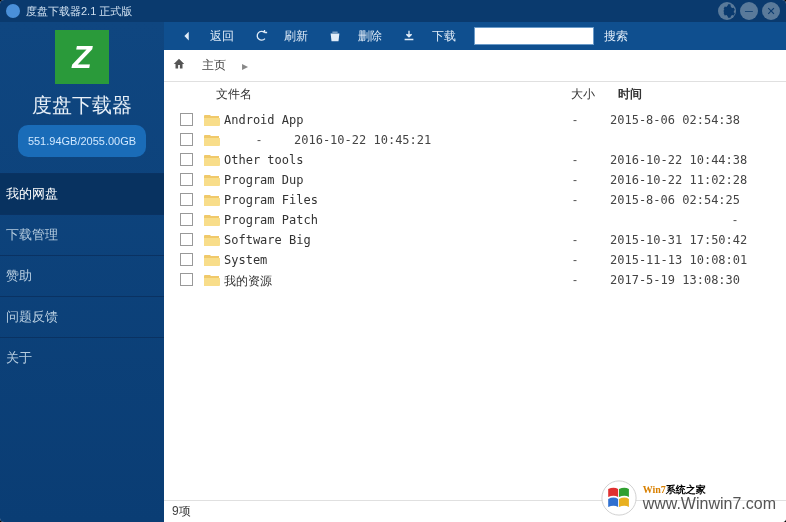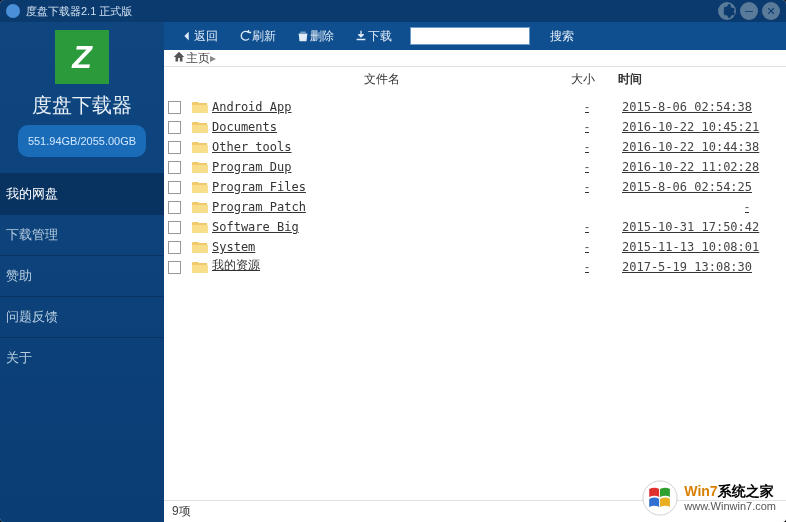--- a/index.html
+++ b/index.html
@@ -13,51 +13,51 @@
 .sidebar { width: 164px; background: linear-gradient(#0f4680 0%, #0a3d74 100%); color: #d8e6f3; display: flex; flex-direction: column; }
 .logo-area { display: flex; flex-direction: column; align-items: center; padding: 8px 0 10px; }
 .logo { width: 54px; height: 54px; background: #2a9a3a; display: flex; align-items: center; justify-content: center; color: #fff; font-size: 32px; font-weight: bold; font-style: italic; }
 .app-name { margin-top: 8px; font-size: 20px; color: #e8f0f8; }
 .storage-badge { margin-top: 6px; background: #1a6cb8; border-radius: 10px; padding: 10px 10px; font-size: 11px; color: #d0e8ff; }
 .nav { margin-top: 6px; }
 .nav-item { padding: 11px 6px; color: #b8cee0; cursor: pointer; border-top: 1px solid #0a3262; font-size: 13px; }
 .nav-item.active { background: #083260; color: #fff; }
 .main { flex: 1; display: flex; flex-direction: column; background: #fff; min-width: 0; }
 .toolbar { height: 28px; background: #0f4f8f; display: flex; align-items: center; padding: 0 8px; gap: 4px; }
-.tbtn { display: flex; align-items: center; color: #e0ecf8; font-size: 12px; padding: 3px 8px; cursor: pointer; gap: 0; }
+.tbtn { display: flex; align-items: center; color: #e0ecf8; font-size: 12px; padding: 3px 8px; cursor: pointer; gap: 16px; }
 .tbtn svg { width: 14px; height: 14px; }
 .search-box { flex: 0 0 120px; margin-left: 6px; }
 .search-box input { width: 100%; height: 18px; border: 1px solid #6a9ac8; background: #fff; padding: 0 4px; font-size: 11px; }
-.search-btn { color: #e0ecf8; margin-left: 16px; cursor: pointer; font-size: 12px; }
-.breadcrumb { height: 17px; display: flex; align-items: center; padding: 8px 8px; border-bottom: 1px solid #e0e0e0; gap: 0; color: #444; }
+.search-btn { color: #e0ecf8; margin-left: 6px; cursor: pointer; font-size: 12px; }
+.breadcrumb { height: 32px; display: flex; align-items: center; padding: 8px 8px; border-bottom: 1px solid #e0e0e0; gap: 16px; color: #444; }
 .home-icon svg { width: 14px; height: 14px; }
 .bc-sep { color: #888; }
 .filelist { flex: 1; overflow: auto; position: relative; }
 .header-row { display: flex; padding: 4px 8px 8px; color: #333; }
 .col-check { width: 24px; }
 .col-icon { width: 20px; }
 .col-name { flex: 1; }
 .col-size { width: 70px; text-align: center; }
 .col-time { width: 160px; }
-.header-row .col-name { text-align: center; }
+.header-row .col-name { }
 .header-row .col-size { text-align: center; }
 .header-row .col-time { text-align: left; font-weight: bold; }
-.file-row { display: flex; align-items: flex-end; padding: 2px 4px; height: 20px; color: #333; text-decoration: underline; }
+.file-row { display: flex; align-items: flex-start; padding: 2px 16px; height: 20px; color: #333; }
 .chk { width: 13px; height: 13px; border: 1px solid #999; background: #fff; }
 .folder-icon svg { width: 16px; height: 14px; display: block; }
 .file-row .col-name { font-family: "SimSun", monospace; font-size: 12px; }
 .file-row .col-size { text-align: center; color: #555; }
 .file-row .col-time { font-family: "SimSun", monospace; font-size: 12px; color: #444; }
 .statusbar { height: 22px; border-top: 1px solid #e0e0e0; display: flex; align-items: center; padding: 0 8px; font-size: 12px; color: #404040; }
 .watermark { position: absolute; right: 10px; bottom: 6px; display: flex; align-items: center; gap: 6px; pointer-events: none; }
 .wm-logo { width: 36px; height: 36px; }
 .wm-text { display: flex; flex-direction: column; line-height: 1.1; }
-.wm-line1 { font-size: 14px; font-weight: bold; }
+.wm-line1 { font-size: 10px; font-weight: bold; font-family: Liberation Serif, serif; }
 .wm-line1 .w7 { color: #d98000; }
-.wm-line2 { font-size: 11px; color: #555; text-align: right; }
+.wm-line2 { font-size: 16px; color: #555; text-align: right; }
 </style>
 </head>
 <body>
 
 <div class="window">
   <div class="titlebar">
     <span class="titlebar-icon"></span>
     <span>度盘下载器2.1 正式版</span>
     <span class="titlebar-spacer"></span>
     <span class="winbtn">
@@ -153,21 +153,20 @@
             <div class="file-row">
               <div class="col-check">
                 <div class="chk"></div>
               </div>
               <div class="col-icon folder-icon">
                 <svg viewBox="0 0 16 14">
                   <path fill="#f0c96a" d="M1 2h5l1 1h8v9a1 1 0 01-1 1H1a1 1 0 01-1-1V3a1 1 0 011-1z"></path>
                   <path fill="#f8dd8a" d="M0 5h16v7a1 1 0 01-1 1H1a1 1 0 01-1-1V5z"></path>
                 </svg>
               </div>
-              <div class="col-name">Documents</div>
               <div class="col-size">-</div>
               <div class="col-time">2016-10-22 10:45:21</div>
             </div>
             <div class="file-row">
               <div class="col-check">
                 <div class="chk"></div>
               </div>
               <div class="col-icon folder-icon">
                 <svg viewBox="0 0 16 14">
                   <path fill="#f0c96a" d="M1 2h5l1 1h8v9a1 1 0 01-1 1H1a1 1 0 01-1-1V3a1 1 0 011-1z"></path>

